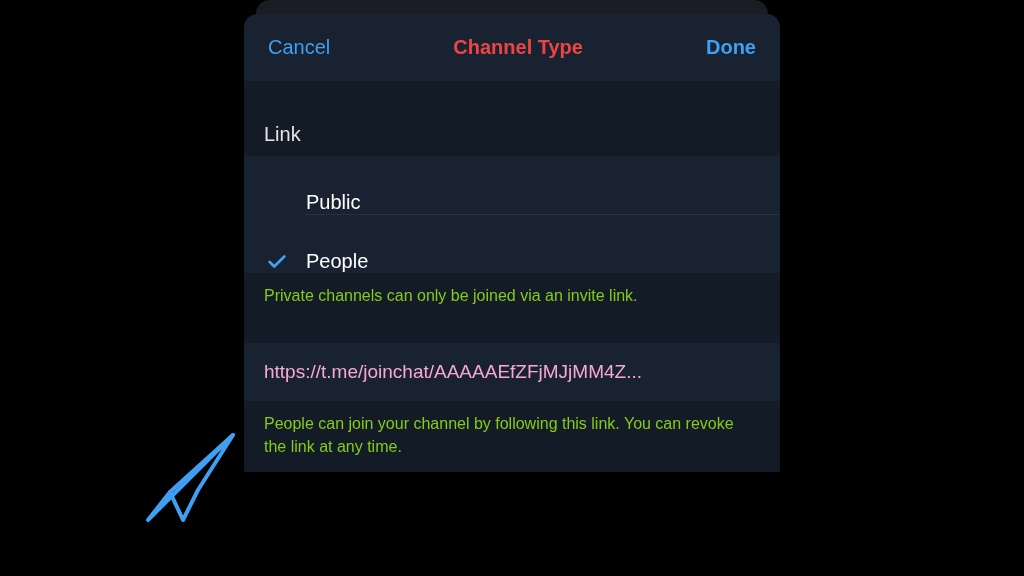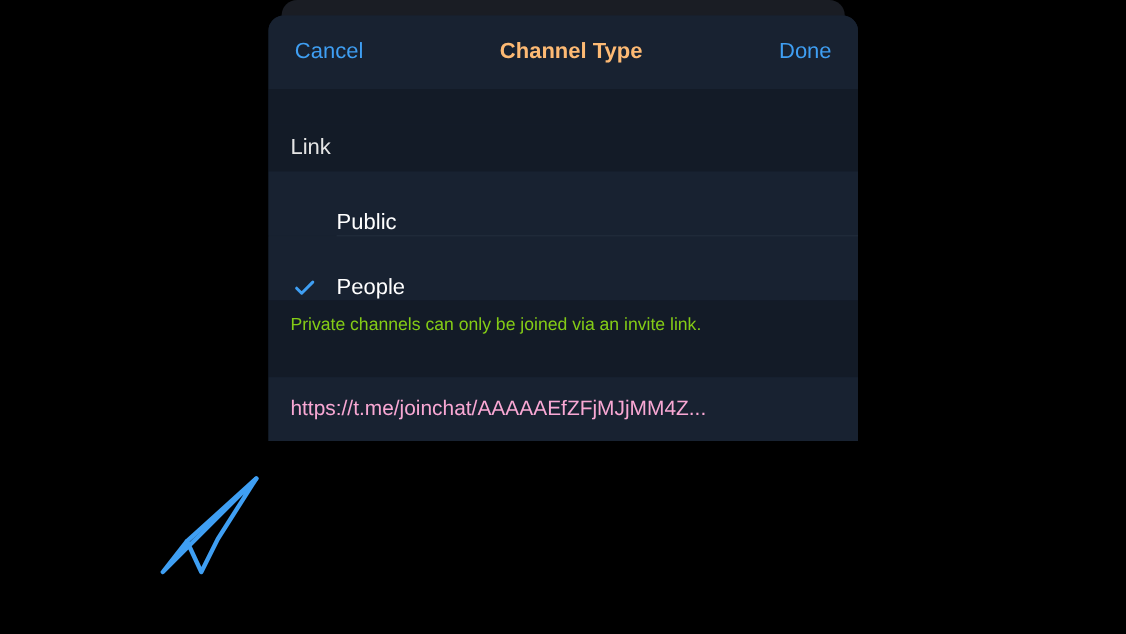--- a/index.html
+++ b/index.html
@@ -41,23 +41,23 @@
       align-items: center;
       padding: 22px 24px;
       background: #182231;
     }
     .header-btn {
       color: #3f9ff3;
       font-size: 20px;
       cursor: pointer;
       font-weight: 400;
     }
-    .header-btn.done { font-weight: 400; }
+    .header-btn.done { font-weight: 700; }
     .header-title {
-      color: #fdba74;
+      color: #ef4444;
       font-size: 20px;
       font-weight: 600;
     }
     .section-gap {
       height: 32px;
       background: #131b27;
     }
     .section-label {
       padding: 10px 20px 10px 20px;
       color: #e5e5e5;
@@ -145,19 +145,20 @@
       </span>
       <span class="option-label">People</span>
     </div>
 
     <div class="footer-text">Private channels can only be joined via an invite link.</div>
 
     <div class="section-gap" style="height:22px"></div>
 
     <div class="link-row">https://t.me/joinchat/AAAAAEfZFjMJjMM4Z...</div>
 
+    <div class="footer-text">People can join your channel by following this link. You can revoke the link at any time.</div>
   </div>
 </div>
 
 <svg class="arrow-icon" viewBox="0 0 120 120" fill="none" stroke="#3f9ff3" stroke-width="4" stroke-linejoin="round" stroke-linecap="round">
   <path d="M 20 100 L 105 15 L 70 70 L 55 100 L 42 72 L 20 100 Z"></path>
   <line x1="42" y1="72" x2="105" y2="15"></line>
 </svg>
 
 </body></html>

